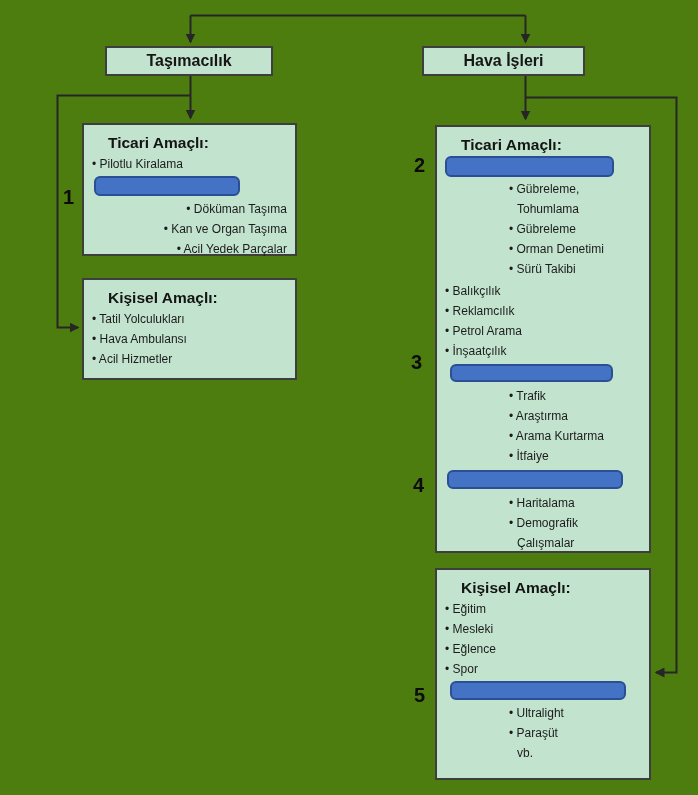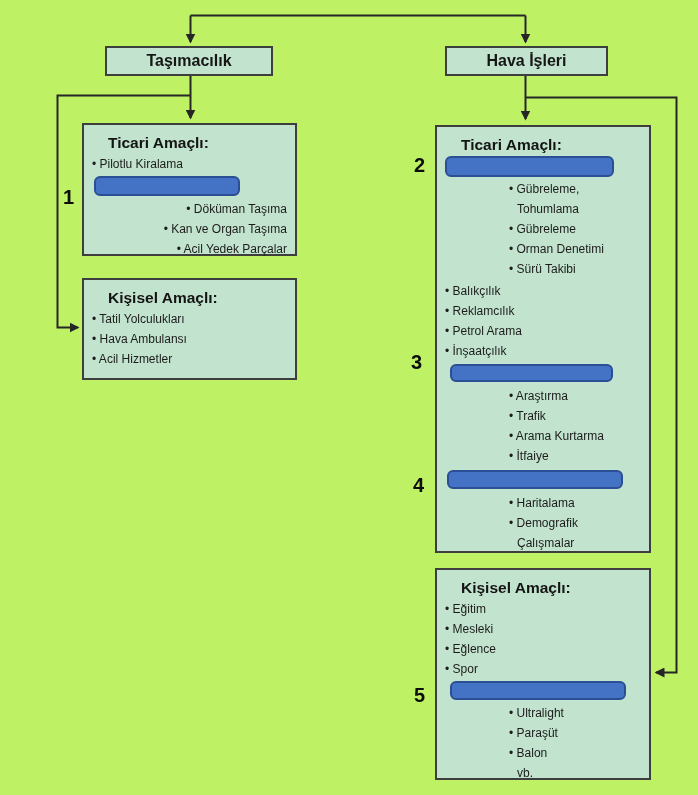--- a/index.html
+++ b/index.html
@@ -1,17 +1,17 @@
 <!DOCTYPE html>
 <html><head>
 <meta charset="utf-8">
 <style>
   html,body{margin:0;padding:0;background:#ffffff;}
   .canvas{
-    position:relative;width:698px;height:795px;background:#bef264;
+    position:relative;width:698px;height:795px;background:#4d7c0f;
     font-family:"Liberation Sans",sans-serif;color:#1c1c1c;overflow:hidden;
   }
   svg.wires{position:absolute;left:0;top:0;width:698px;height:795px;z-index:0;}
   .node{
     position:absolute;background:#c2e3cd;border:2px solid #3e3e3e;
     box-sizing:border-box;z-index:1;
   }
   .header-node{
     display:flex;align-items:center;justify-content:center;
     font-weight:bold;font-size:16px;color:#161616;
@@ -53,21 +53,21 @@
     <path d="M525.5,15.5 V42" fill="none" stroke="#262626" stroke-width="2" marker-end="url(#arrow)"></path>
     <path d="M190.5,76 V118" fill="none" stroke="#262626" stroke-width="2" marker-end="url(#arrow)"></path>
     <path d="M190.5,95.5 H57.5 V327.5 H78" fill="none" stroke="#262626" stroke-width="2" marker-end="url(#arrow)"></path>
     <path d="M525.5,76 V119" fill="none" stroke="#262626" stroke-width="2" marker-end="url(#arrow)"></path>
     <path d="M525.5,97.5 H676.5 V672.5 H656" fill="none" stroke="#262626" stroke-width="2" marker-end="url(#arrow)"></path>
   </svg>
 
   <div class="node header-node" style="left:105px;top:46px;width:168px;height:30px;">
     <span>Taşımacılık</span>
   </div>
-  <div class="node header-node" style="left:445px;top:46px;width:163px;height:30px;">
+  <div class="node header-node" style="left:422px;top:46px;width:163px;height:30px;">
     <span>Hava İşleri</span>
   </div>
 
   <div class="blank-num" style="left:63px;top:187px;">1</div>
   <div class="blank-num" style="left:414px;top:155px;">2</div>
   <div class="blank-num" style="left:411px;top:352px;">3</div>
   <div class="blank-num" style="left:413px;top:475px;">4</div>
   <div class="blank-num" style="left:414px;top:685px;">5</div>
 
   <div class="node content-node" style="left:82px;top:123px;width:215px;height:133px;">
@@ -92,36 +92,35 @@
     <div class="row indent-r">• Gübreleme,</div>
     <div class="row cont-r">Tohumlama</div>
     <div class="row indent-r">• Gübreleme</div>
     <div class="row indent-r">• Orman Denetimi</div>
     <div class="row indent-r">• Sürü Takibi</div>
     <div class="row gap-top">• Balıkçılık</div>
     <div class="row">• Reklamcılık</div>
     <div class="row">• Petrol Arama</div>
     <div class="row">• İnşaatçılık</div>
     <div class="blank blank-3"></div>
+    <div class="row indent-r">• Trafik</div>
     <div class="row indent-r">• Araştırma</div>
-    <div class="row indent-r">• Trafik</div>
     <div class="row indent-r">• Arama Kurtarma</div>
     <div class="row indent-r">• İtfaiye</div>
     <div class="blank blank-4"></div>
     <div class="row indent-r">• Haritalama</div>
     <div class="row indent-r">• Demografik</div>
     <div class="row cont-r">Çalışmalar</div>
   </div>
 
   <div class="node content-node" style="left:435px;top:568px;width:216px;height:212px;">
     <div class="box-title">Kişisel Amaçlı:</div>
     <div class="row">• Eğitim</div>
     <div class="row">• Mesleki</div>
     <div class="row">• Eğlence</div>
     <div class="row">• Spor</div>
     <div class="blank blank-5"></div>
     <div class="row indent-r">• Ultralight</div>
     <div class="row indent-r">• Paraşüt</div>
-    <div class="row indent-r">• Balon</div>
     <div class="row cont-r">vb.</div>
   </div>
 
 </div>
 
 </body></html>

